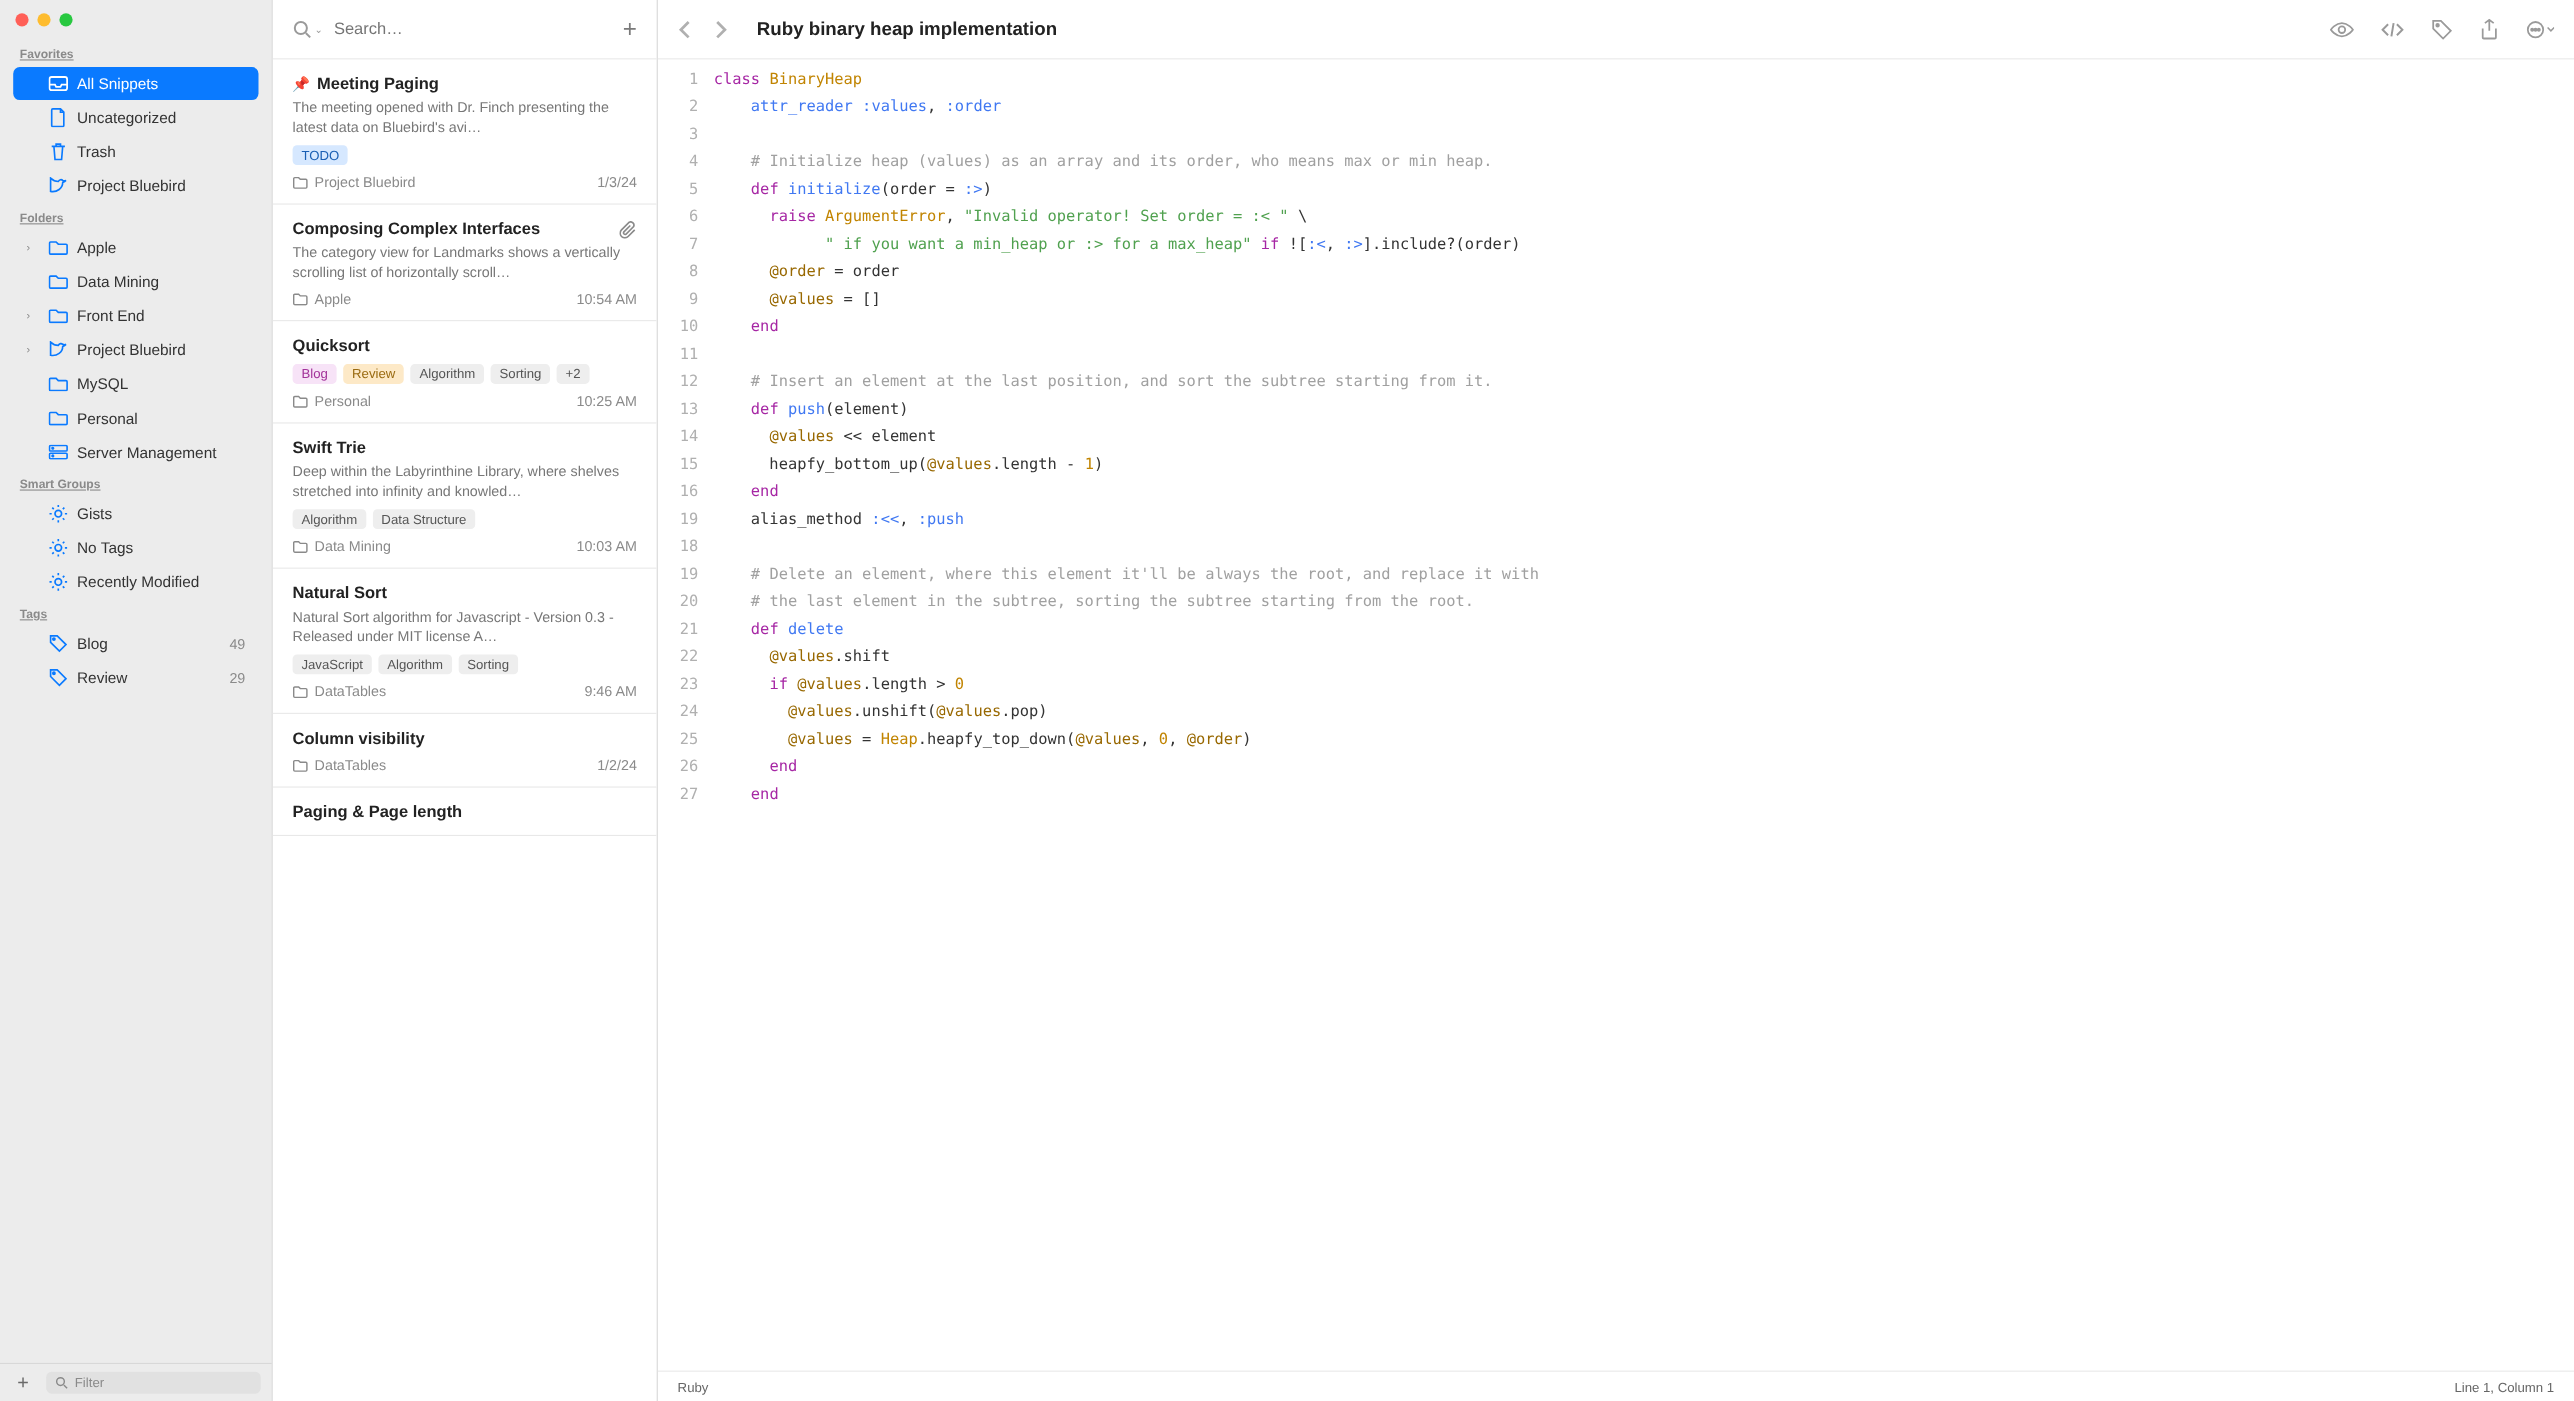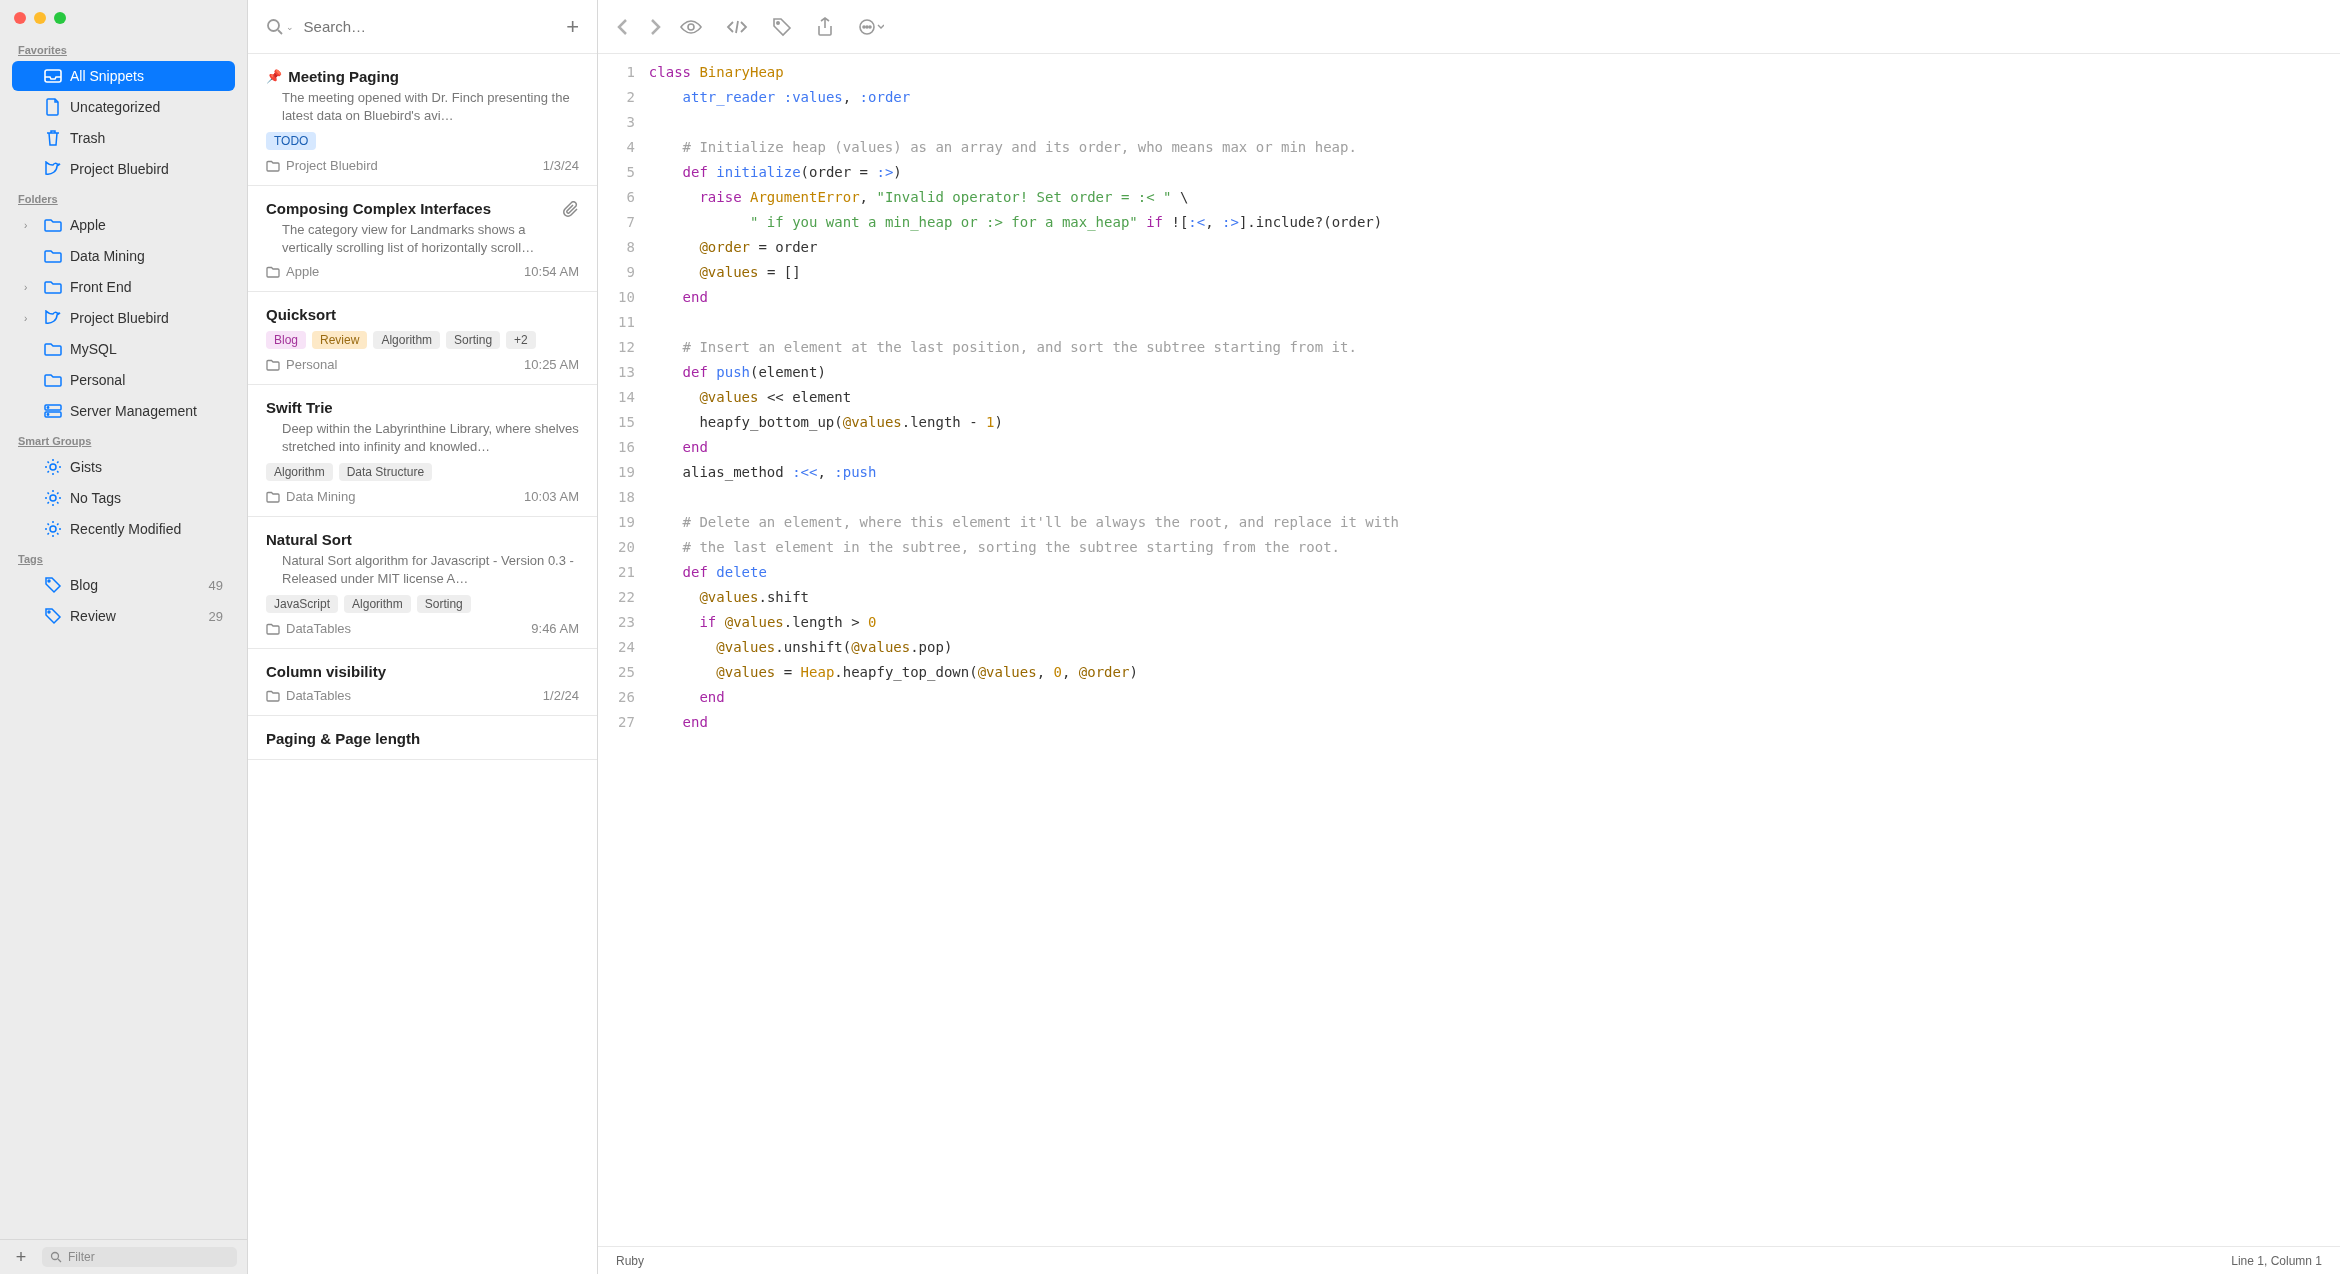--- a/index.html
+++ b/index.html
@@ -31,21 +31,21 @@
 .list-header { height: 54px; display: flex; align-items: center; padding: 0 18px; gap: 10px; border-bottom: 1px solid #e8e8e8; }
 .search-ic { color: #9a9a9a; display: flex; align-items: center; }
 .search-input { flex: 1; border: none; outline: none; font-size: 15px; color: #9a9a9a; background: transparent; }
 .new-btn { color: #7a7a7a; cursor: pointer; font-size: 22px; }
 .list-scroll { flex: 1; overflow-y: auto; }
 .snippet { padding: 14px 18px 12px; border-bottom: 1px solid #e8e8e8; cursor: pointer; }
 .snip-title-row { display: flex; align-items: center; gap: 6px; }
 .snip-pin { color: #f5a623; }
 .snip-title { font-size: 15px; font-weight: 600; color: #222; flex: 1; }
 .snip-attach { color: #8a8a8a; }
-.snip-preview { font-size: 13px; color: #777; margin-top: 4px; line-height: 1.35; display: -webkit-box; -webkit-line-clamp: 2; -webkit-box-orient: vertical; overflow: hidden; margin-left: 16px; }
+.snip-preview { font-size: 13px; color: #777; margin-top: 4px; line-height: 1.35; display: -webkit-box; -webkit-line-clamp: 2; -webkit-box-orient: vertical; overflow: hidden; }
 .snip-tags { display: flex; gap: 6px; margin-top: 8px; flex-wrap: wrap; }
 .tag-chip { font-size: 12px; padding: 2px 8px; border-radius: 4px; background: #eee; color: #555; }
 .tag-chip.todo { background: #d6e8ff; color: #1a5fb4; font-weight: 500; }
 .tag-chip.blog { background: #f7e3f7; color: #a3339a; }
 .tag-chip.review { background: #fde9c7; color: #9a6b12; }
 .snip-meta { display: flex; align-items: center; justify-content: space-between; margin-top: 8px; color: #8a8a8a; font-size: 13px; }
 .snip-folder { display: flex; align-items: center; gap: 6px; }
 
 
 .editor-pane { flex: 1; display: flex; flex-direction: column; }
@@ -381,20 +381,21 @@
       <span class="nav-arrow">
           <svg width="14" height="20" viewBox="0 0 14 20" fill="none" stroke="currentColor" stroke-width="2.5">
             <path d="M10 3L3 10l7 7"></path>
           </svg>
         </span>
       <span class="nav-arrow">
           <svg width="14" height="20" viewBox="0 0 14 20" fill="none" stroke="currentColor" stroke-width="2.5">
             <path d="M4 3l7 7-7 7"></path>
           </svg>
         </span>
+      <div class="editor-title">Ruby binary heap implementation</div>
       <div class="editor-tools">
         <span class="tool-ic">
             <svg width="22" height="16" viewBox="0 0 22 16" fill="none" stroke="currentColor" stroke-width="1.6">
               <path d="M1 8s4-6 10-6 10 6 10 6-4 6-10 6S1 8 1 8z"></path>
               <circle cx="11" cy="8" r="3"></circle>
             </svg>
           </span>
         <span class="tool-ic">
             <svg width="22" height="16" viewBox="0 0 22 16" fill="none" stroke="currentColor" stroke-width="1.8">
               <path d="M7 3L2 8l5 5M15 3l5 5-5 5M12 2l-2 12"></path>

